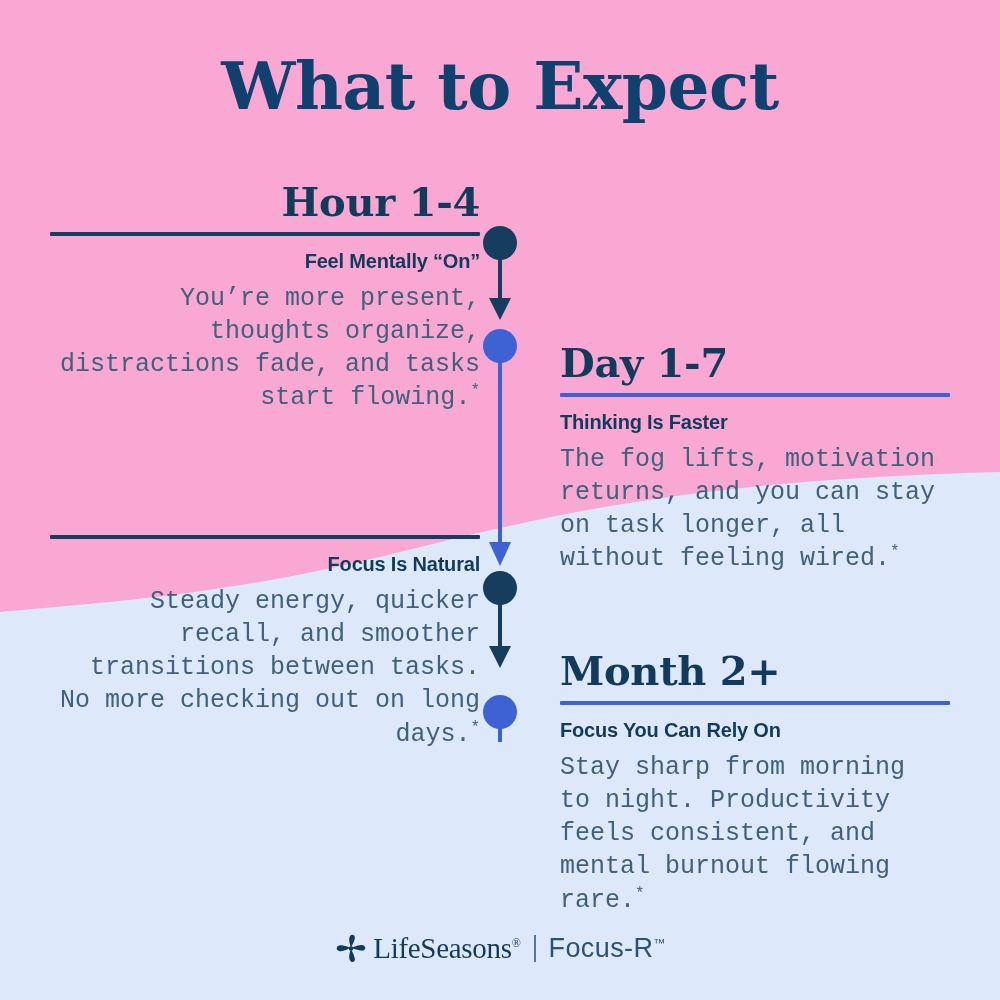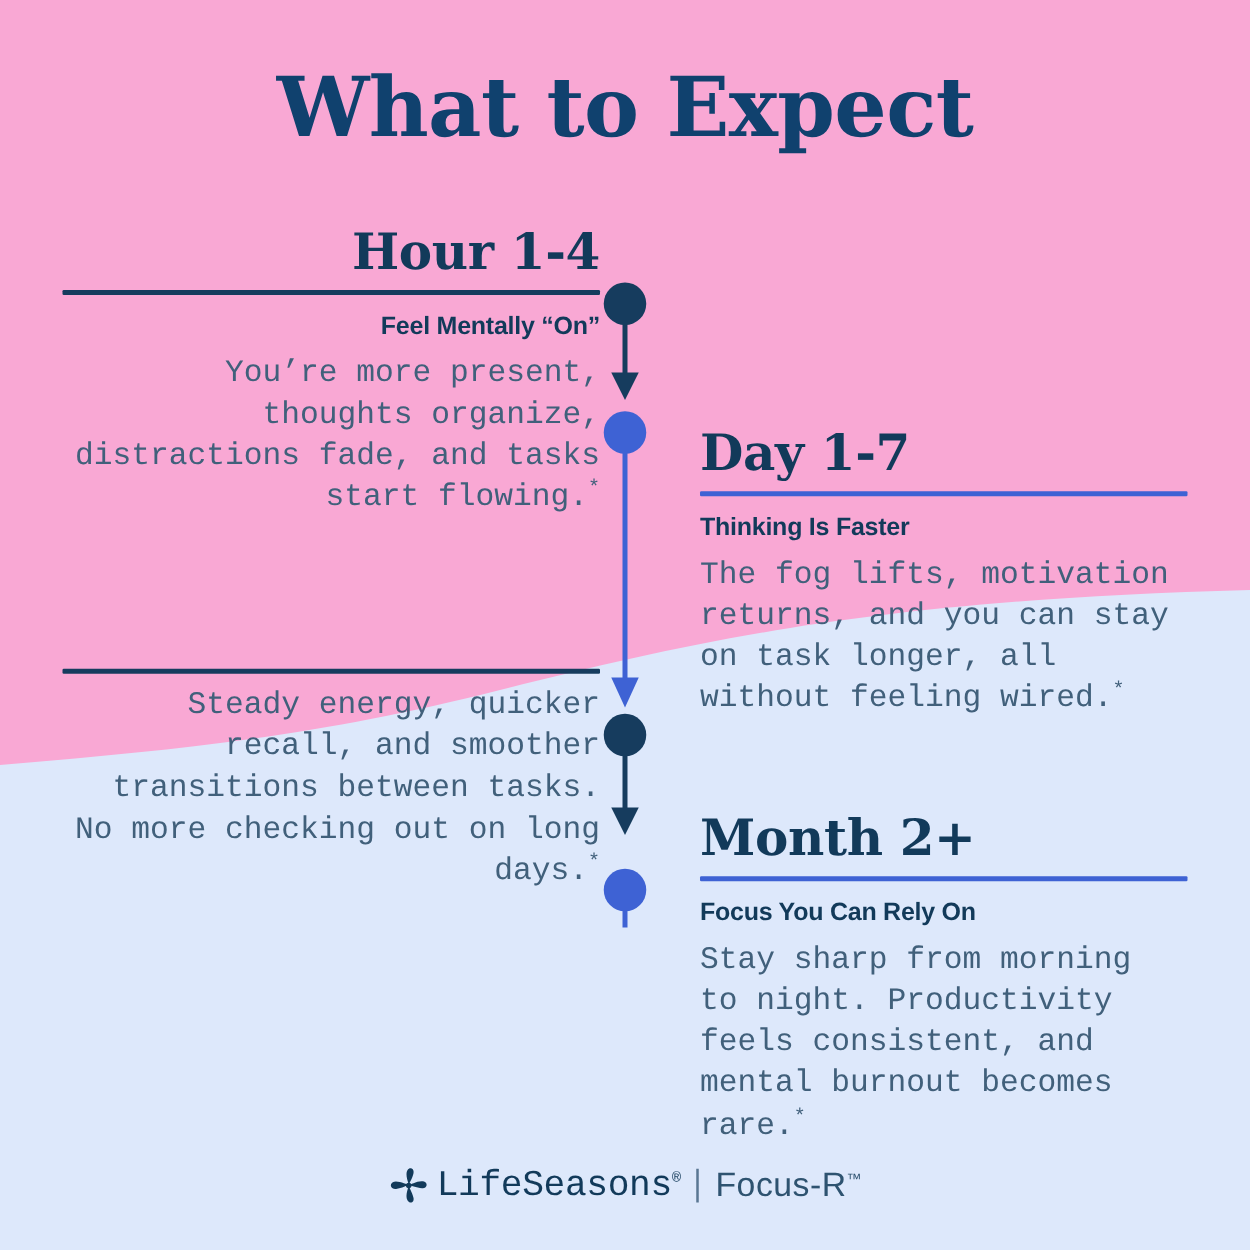--- a/index.html
+++ b/index.html
@@ -127,21 +127,21 @@
     justify-content: center;
     gap: 13px;
     z-index: 4;
   }
   #logo-lockup {
     display: flex;
     align-items: center;
     gap: 5px;
   }
   #brand-name {
-    font-family: Liberation Mono, monospace;
+    font-family: Liberation Serif, serif;
     font-size: 29px;
     font-weight: 400;
     color: #123A5A;
     letter-spacing: -0.3px;
   }
   .reg-mark {
     font-size: 12px;
     vertical-align: super;
     line-height: 0;
   }
@@ -205,28 +205,29 @@
 
     <div class="stage-block right" id="block-day">
       <div class="stage-period">Day 1-7</div>
       <div class="stage-rule blue"></div>
       <div class="stage-headline">Thinking Is Faster</div>
       <div class="stage-body"><span>The fog lifts, motivation returns, and you can stay on task longer, all without feeling wired.</span><span class="asterisk">*</span></div>
     </div>
 
     <div class="stage-block left" id="block-week">
       <div class="stage-rule navy"></div>
+      <div class="stage-headline">Focus Is Natural</div>
       <div class="stage-body"><span>Steady energy, quicker recall, and smoother transitions between tasks. No more checking out on long days.</span><span class="asterisk">*</span></div>
     </div>
 
     <div class="stage-block right" id="block-month">
       <div class="stage-period">Month 2+</div>
       <div class="stage-rule blue"></div>
       <div class="stage-headline">Focus You Can Rely On</div>
-      <div class="stage-body"><span>Stay sharp from morning to night. Productivity feels consistent, and mental burnout becomes rare.</span><span class="asterisk">*</span></div>
+      <div class="stage-body"><span>Stay sharp from morning to night. Productivity feels consistent, and mental burnout flowing rare.</span><span class="asterisk">*</span></div>
     </div>
 
   </div>
 
   <div id="footer-brand">
     <div id="logo-lockup">
       <svg width="34" height="32" viewBox="0 0 64 60">
         <g fill="#123A5A">
           <path d="M31 28 C31 28 14 20 8 24 C2 28 6 35 13 34 C21 33 31 28 31 28 Z"></path>
           <path d="M33 28 C33 28 48 20 55 23 C62 26 59 34 52 33 C44 32 33 28 33 28 Z"></path>

